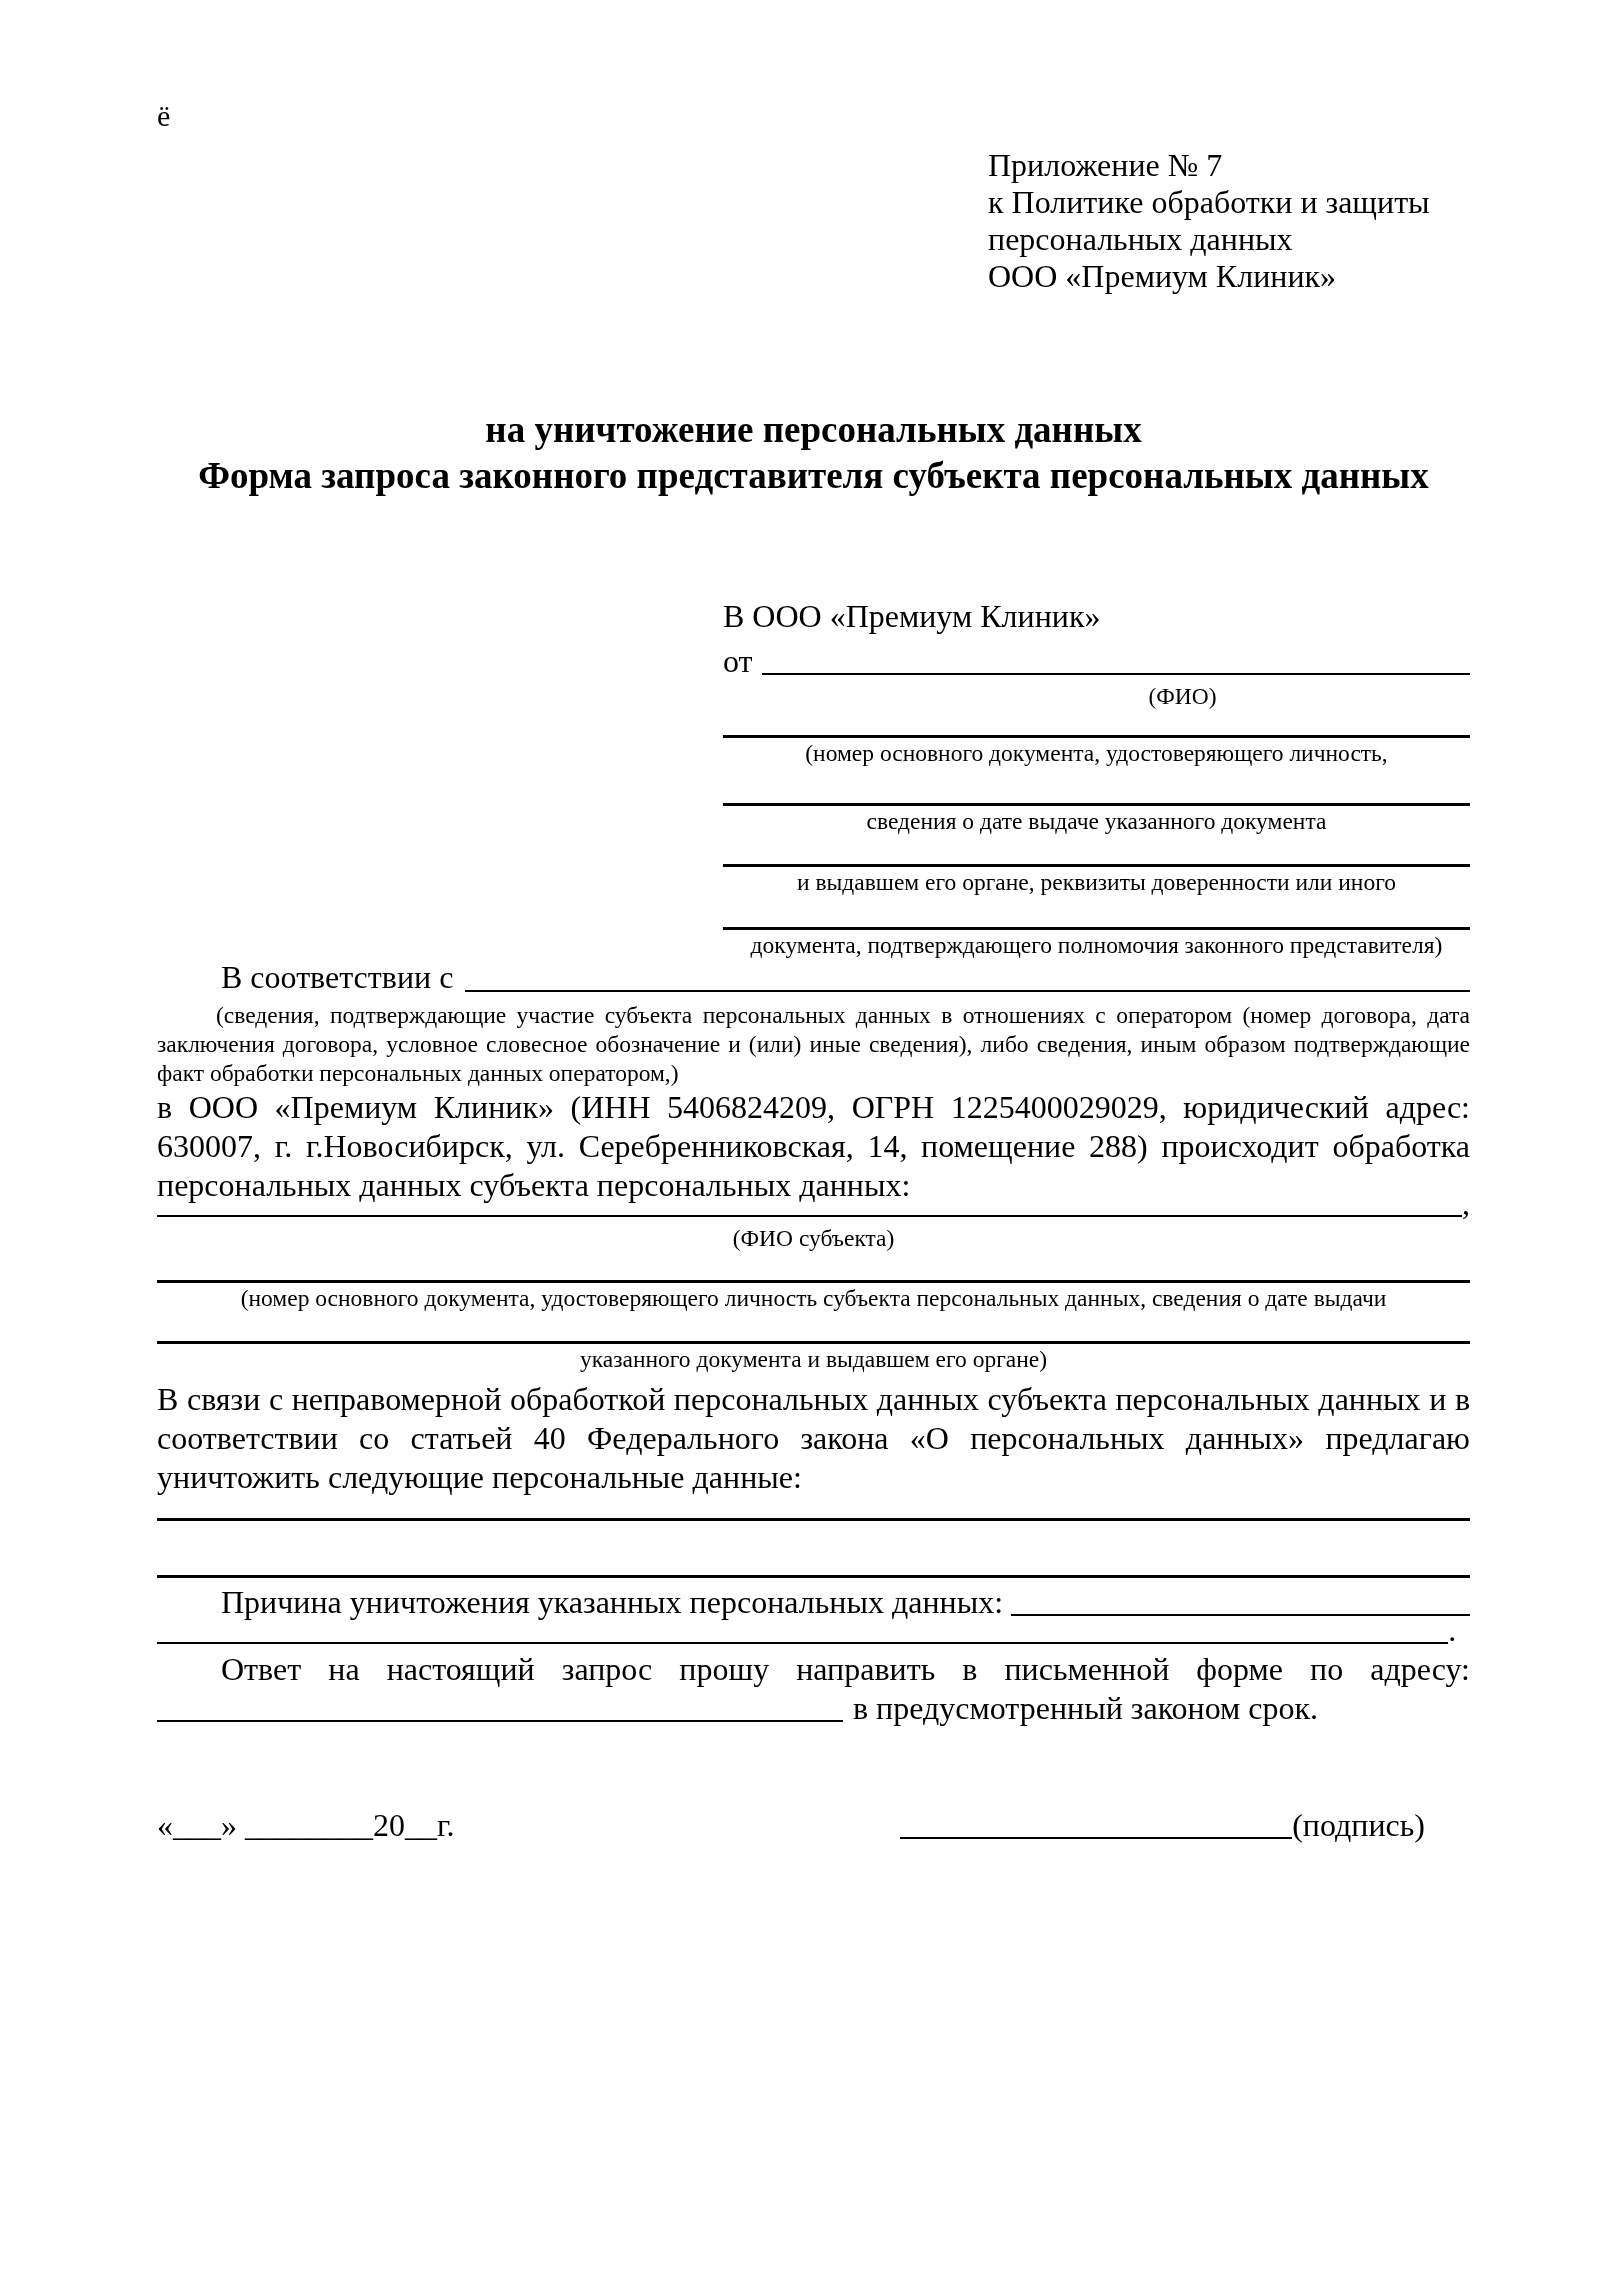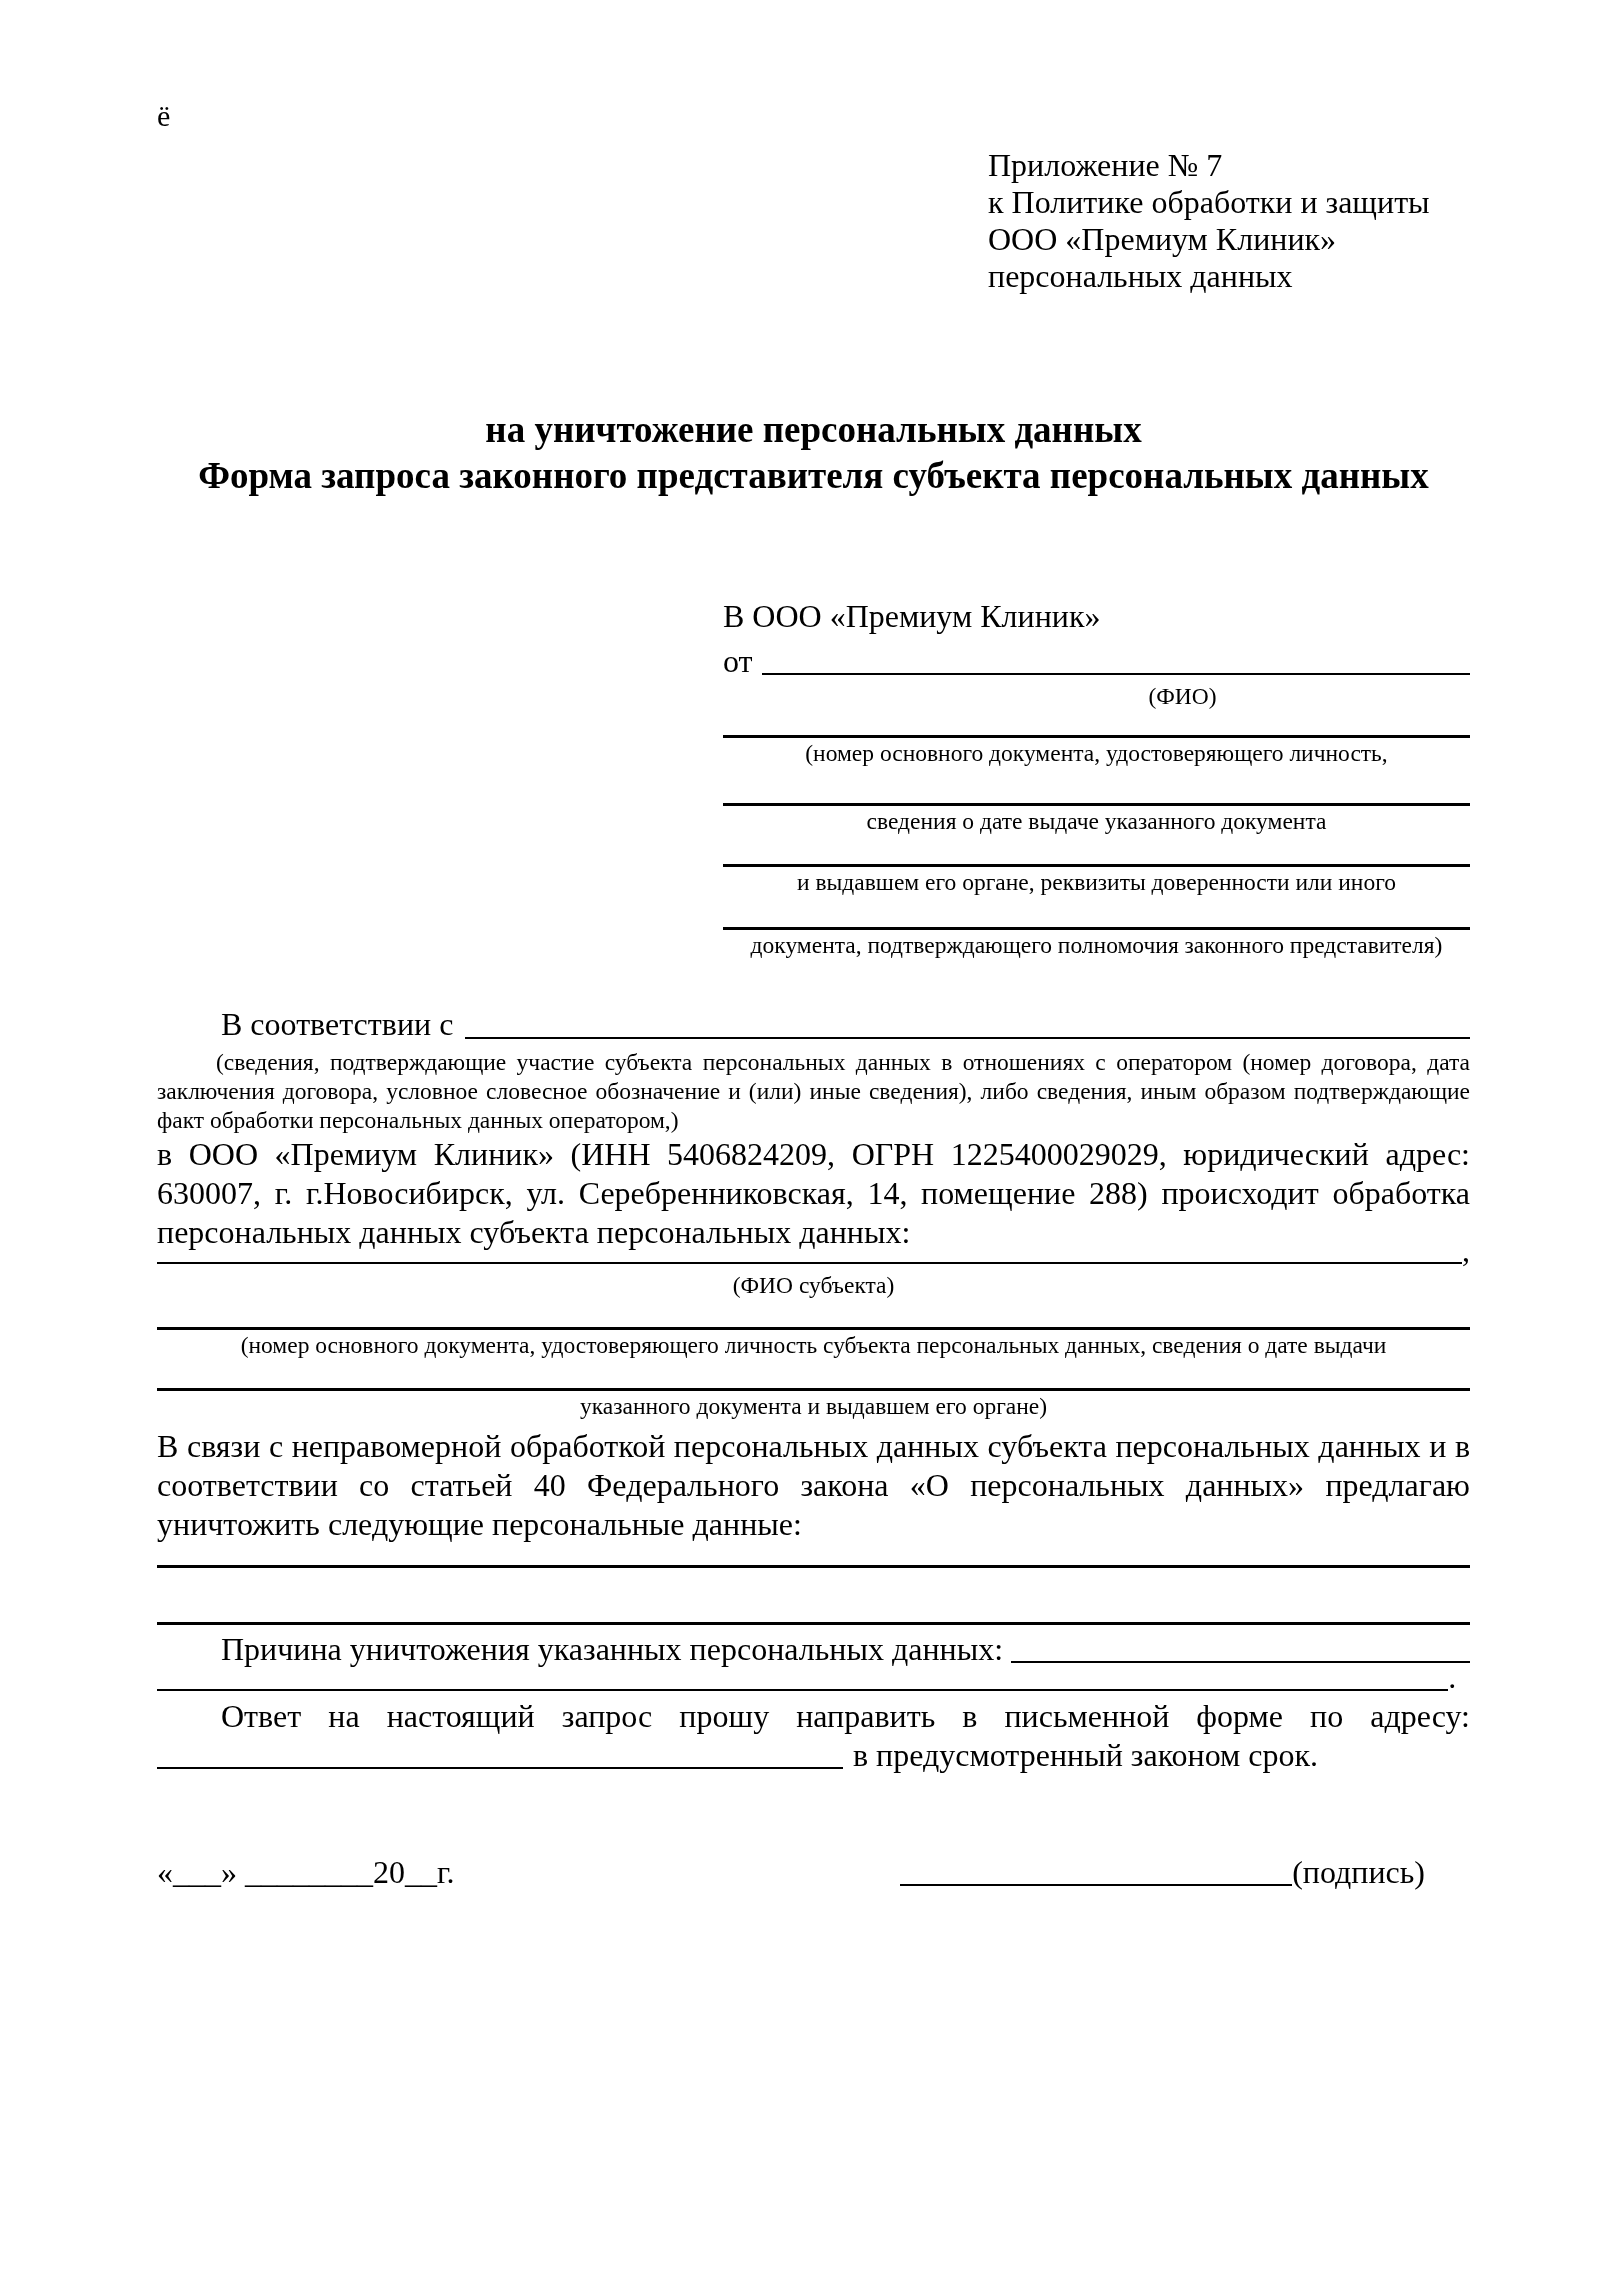--- a/index.html
+++ b/index.html
@@ -54,21 +54,21 @@
   }
   .rule-row { height: 2.9px; background: #000; width: 100%; }
   .caption {
     font-size: 23.5px;
     line-height: 26.5px;
     margin-top: 2px;
     text-align: center;
     white-space: nowrap;
   }
   .fio-caption { text-align: center; padding-left: 172px; }
-  .accordance { margin-top: 47px; padding-left: 64px; line-height: 39px; }
+  .accordance { padding-left: 64px; line-height: 39px; }
   .accordance .lbl { padding-right: 11.8px; white-space: nowrap; }
   .note {
     margin-top: 3.9px;
     font-size: 23.5px;
     line-height: 29px;
     text-align: justify;
     text-indent: 59px;
   }
   .para { line-height: 39px; text-align: justify; }
   .subject-fio-row { margin-top: -21.6px; line-height: 39px; }
@@ -107,22 +107,22 @@
 </head>
 <body>
 
 <div class="page">
 
   <div class="stray">ё</div>
 
   <div class="appendix">
     <div>Приложение № 7</div>
     <div>к Политике обработки и защиты</div>
+    <div>персональных данных</div>
     <div>ООО «Премиум Клиник»</div>
-    <div>персональных данных</div>
   </div>
 
   <div class="title">
     <div>на уничтожение персональных данных</div>
     <div>Форма запроса законного представителя субъекта персональных данных</div>
   </div>
 
   <div class="addressee">
     <div class="addr-to">В ООО «Премиум Клиник»</div>
     <div class="flexrow addr-from">

